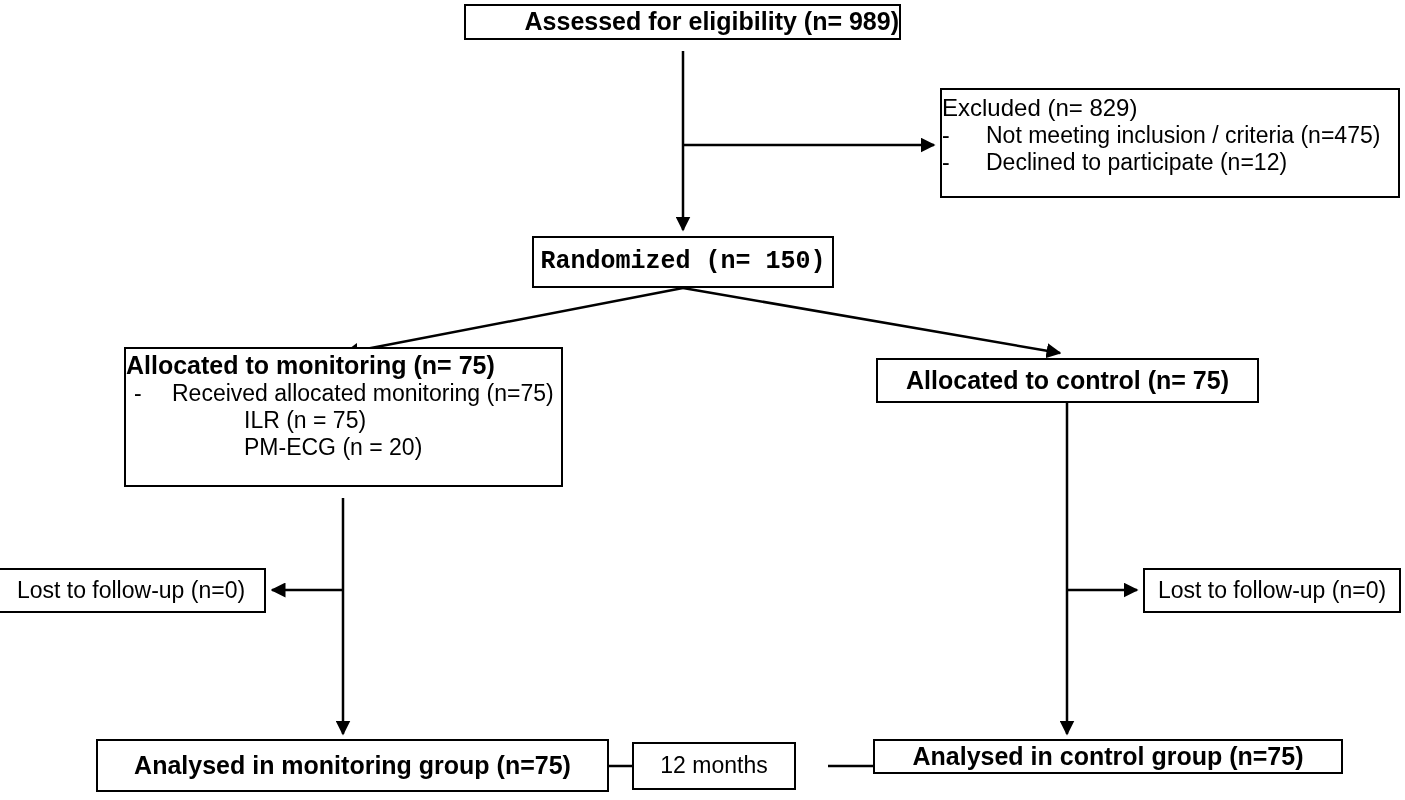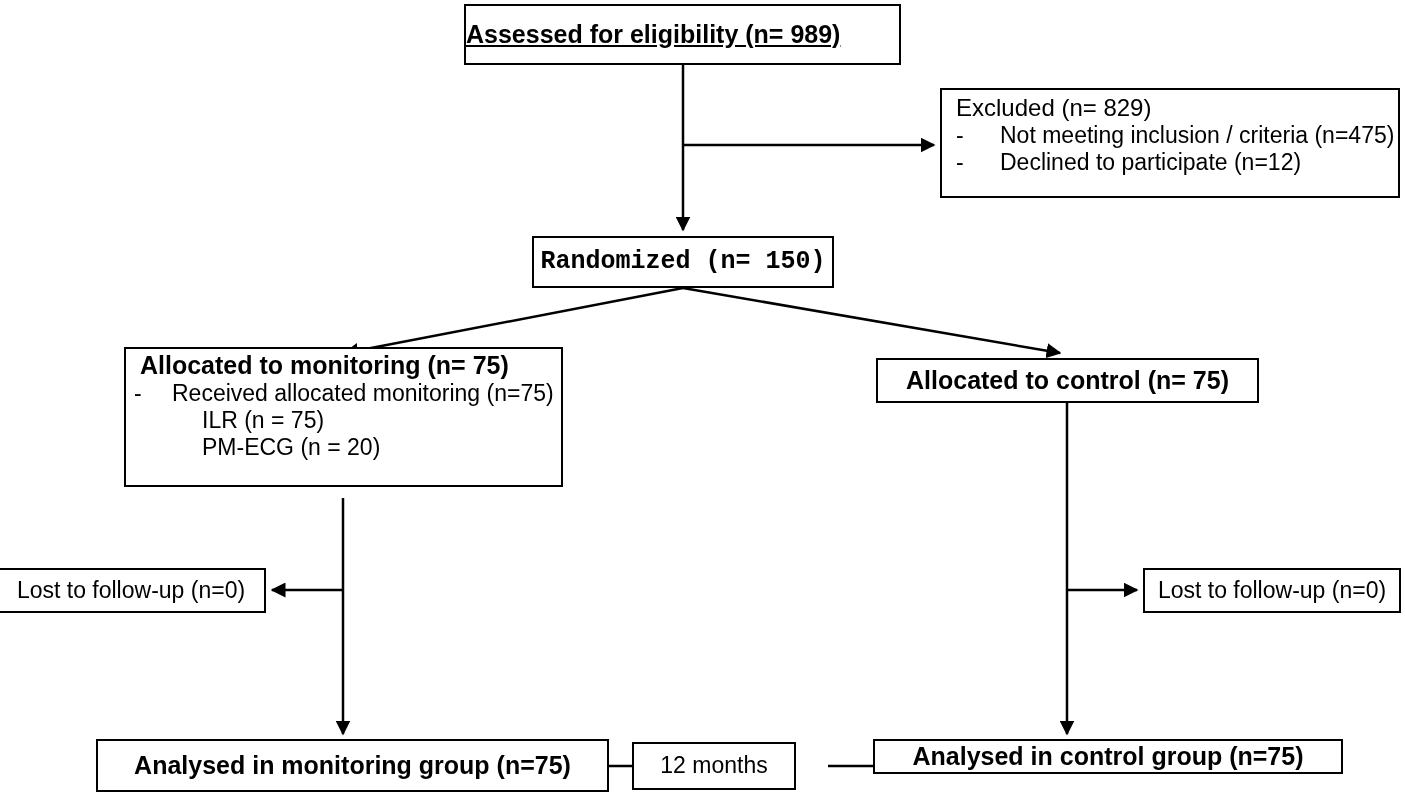--- a/index.html
+++ b/index.html
@@ -42,31 +42,29 @@
     line-height: 1.1;
     white-space: nowrap;
   }
   .plain {
     font-weight: normal;
     font-size: 23px;
     line-height: 1.18;
     white-space: nowrap;
   }
   .pad-l {
-    padding-left: 14px;
   }
   .center-text {
     text-align: center;
   }
 
   
   #box-assessed {
-    left: 464px; top: 4px; width: 437px; height: 61px;
-    align-items: flex-start;
-    text-decoration: underline;
+    left: 464px; top: 4px; width: 437px; height: 36px;
+    align-items: flex-end;
   }
   #box-excluded {
     left: 940px; top: 88px; width: 460px; height: 110px;
     justify-content: flex-start;
     padding-top: 4px;
   }
   #box-excluded .sub-row {
     display: flex;
     align-items: baseline;
   }
@@ -88,21 +86,21 @@
   #box-alloc-monitor .sub-row {
     display: flex;
     align-items: baseline;
   }
   #box-alloc-monitor .dash {
     display: inline-block;
     width: 38px;
     flex: 0 0 38px;
   }
   #box-alloc-monitor .indent {
-    padding-left: 76px;
+    padding-left: 118px;
   }
   #box-alloc-control {
     left: 876px; top: 358px; width: 383px; height: 45px;
     align-items: center;
   }
   #box-lost-left {
     left: -4px; top: 568px; width: 270px; height: 45px;
     align-items: center;
   }
   #box-lost-right {

